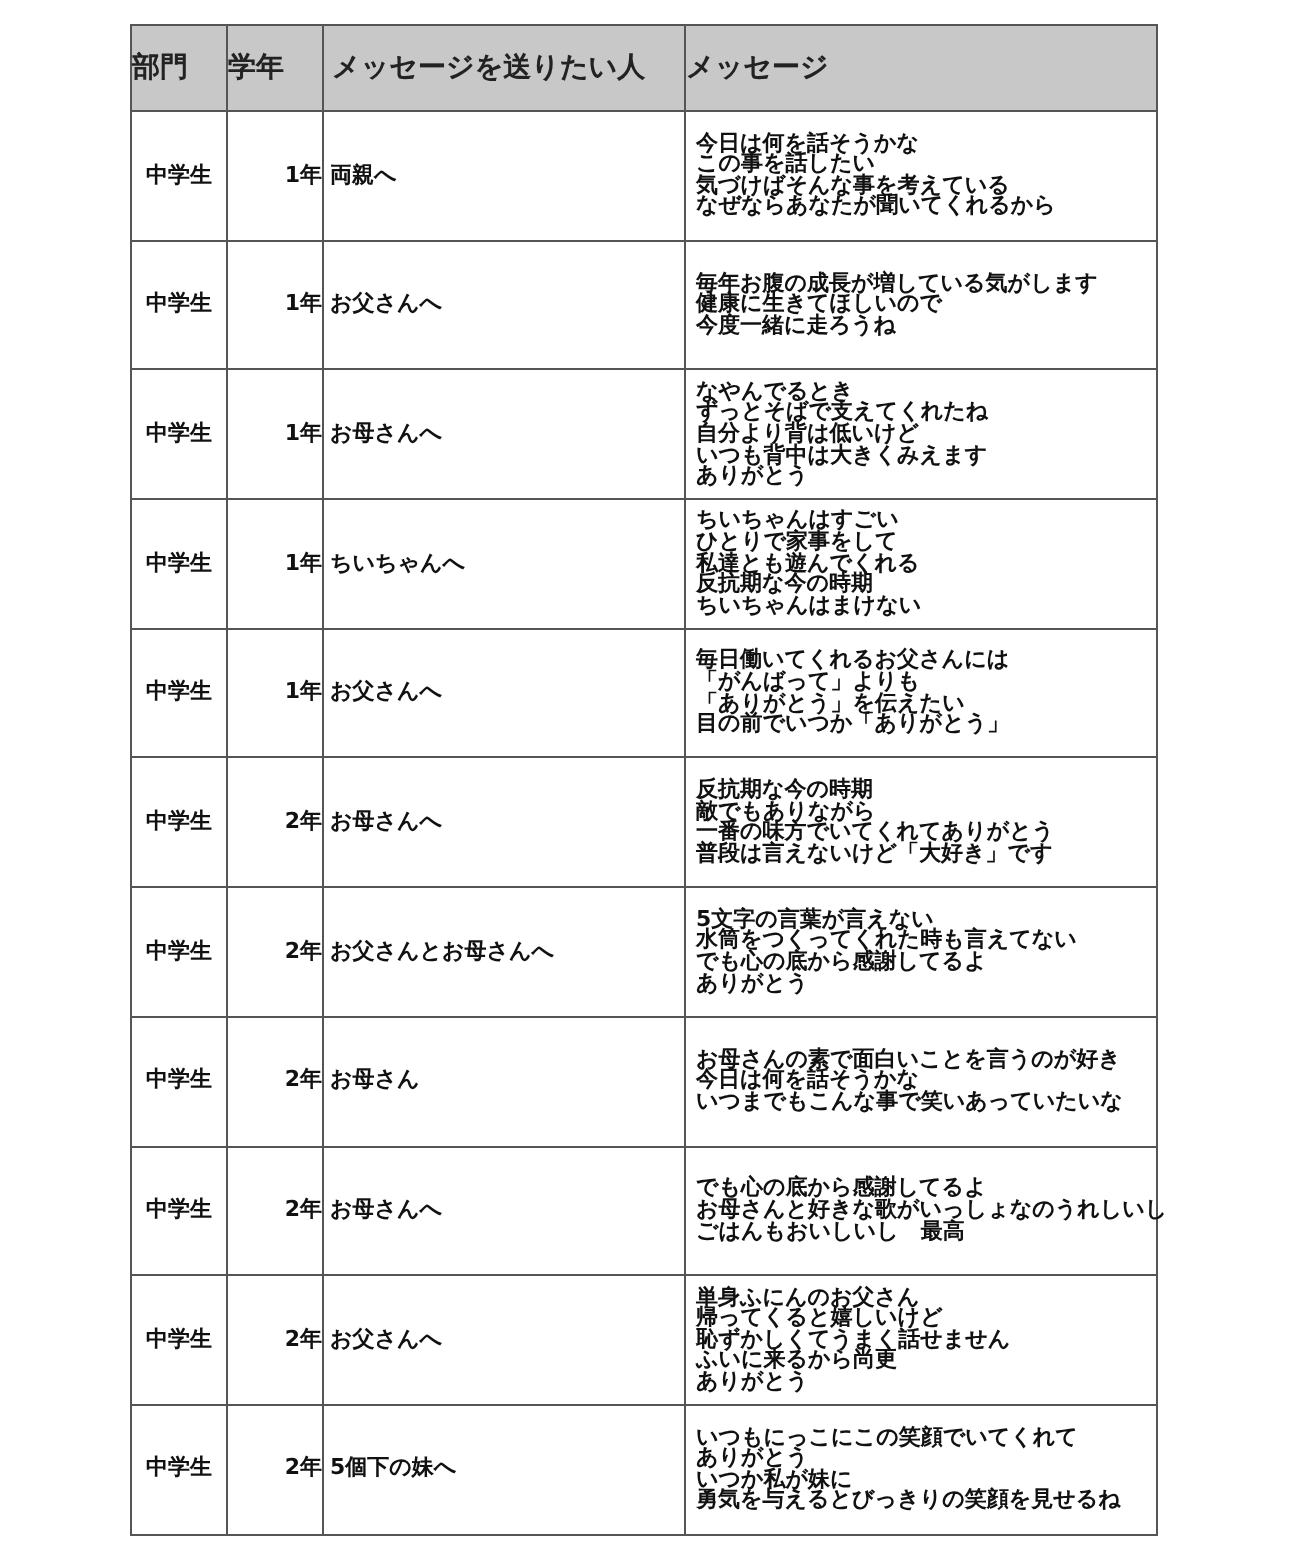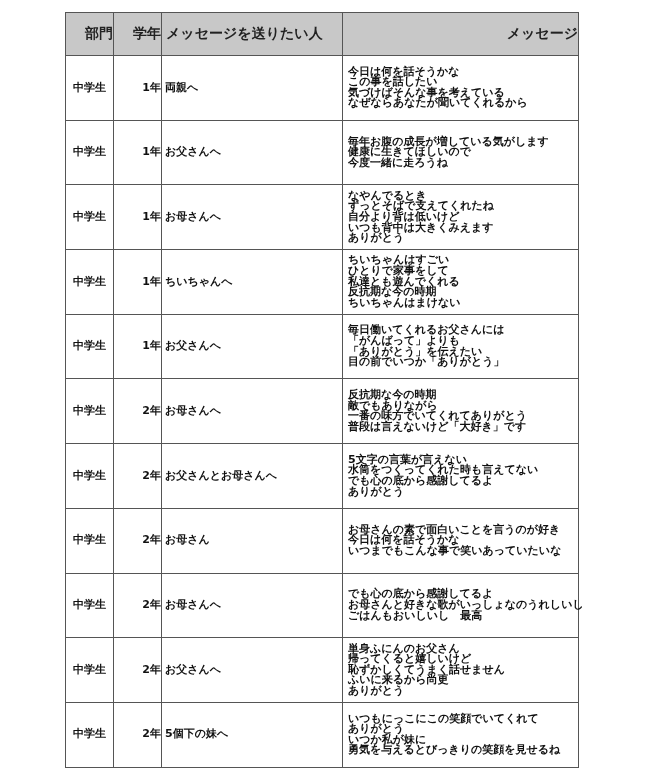--- a/index.html
+++ b/index.html
@@ -33,21 +33,21 @@
     table.msg-table col.c-msg { width: 236px; }
 
     table.msg-table th {
       background: #c8c8c8;
       height: 42px;
       font-size: 14px;
       font-weight: bold;
       color: #222;
       border: 1.2px solid #555;
       padding: 0;
-      text-align: right;
+      text-align: left;
       vertical-align: middle;
       white-space: nowrap;
     }
     table.msg-table th.left { text-align: left; padding-left: 4px; }
 
     table.msg-table td {
       height: 63.7px;
       border: 1.2px solid #555;
       padding: 0;
       font-size: 11px;

